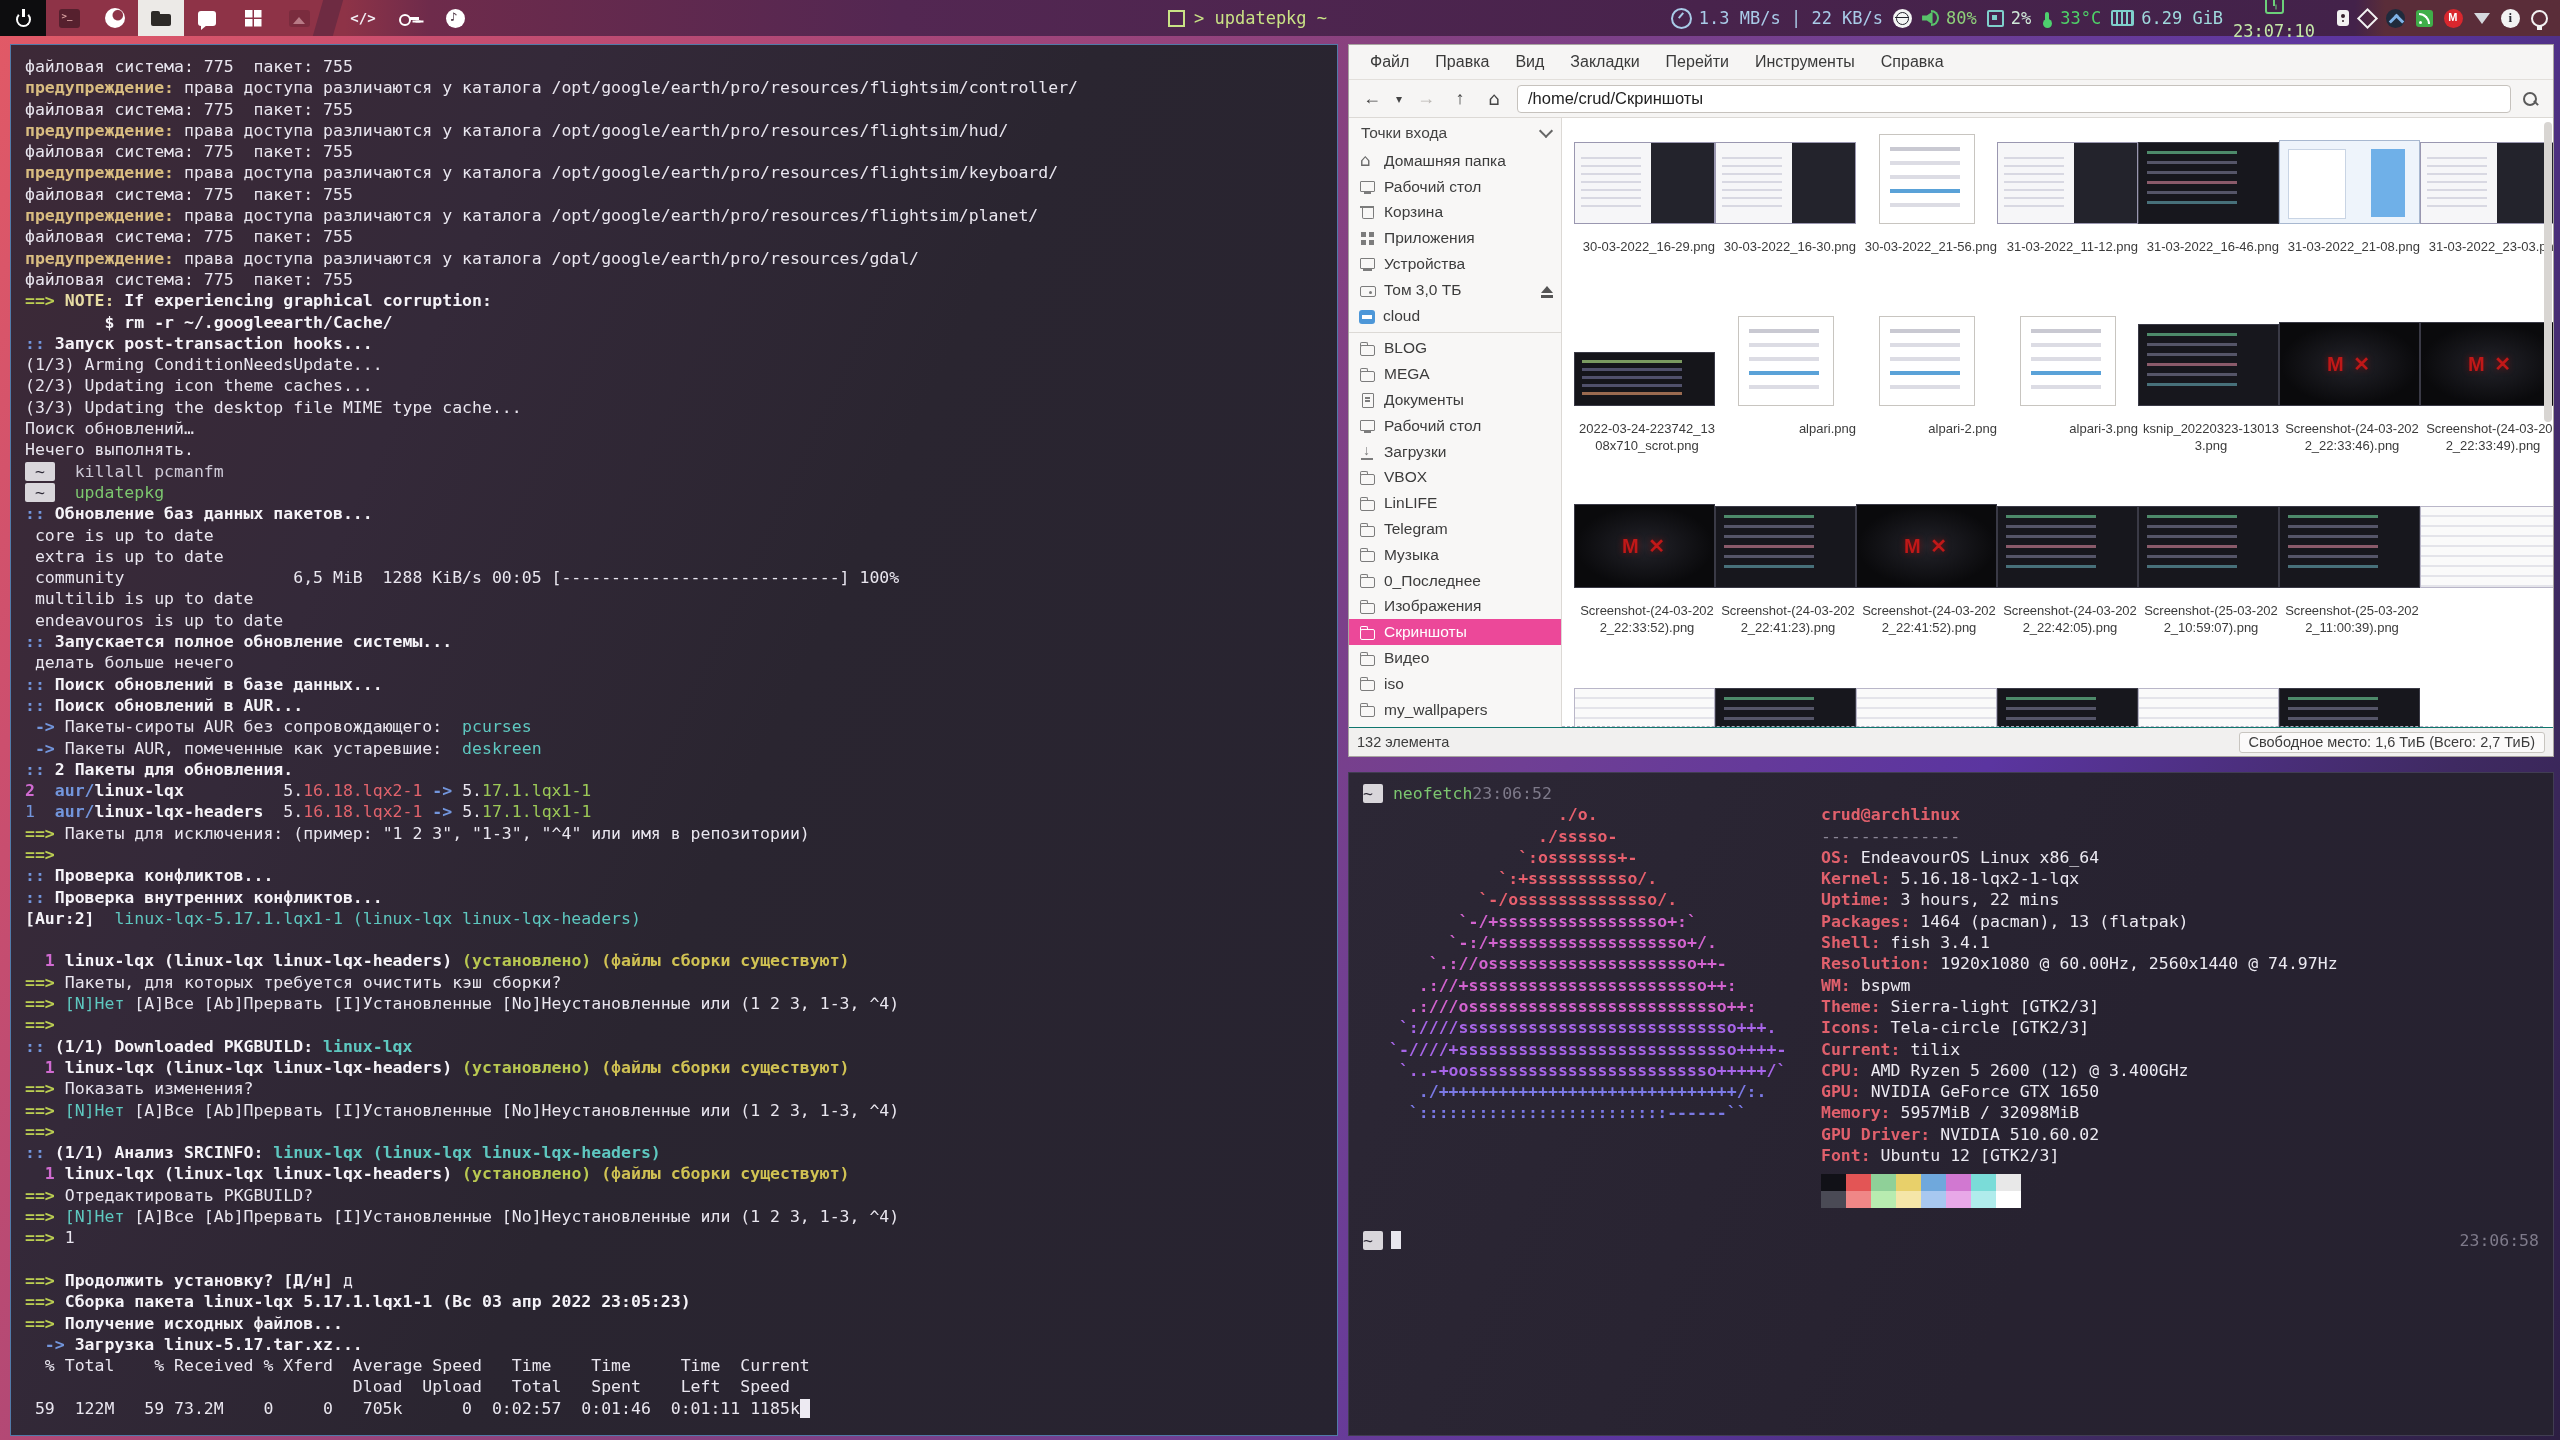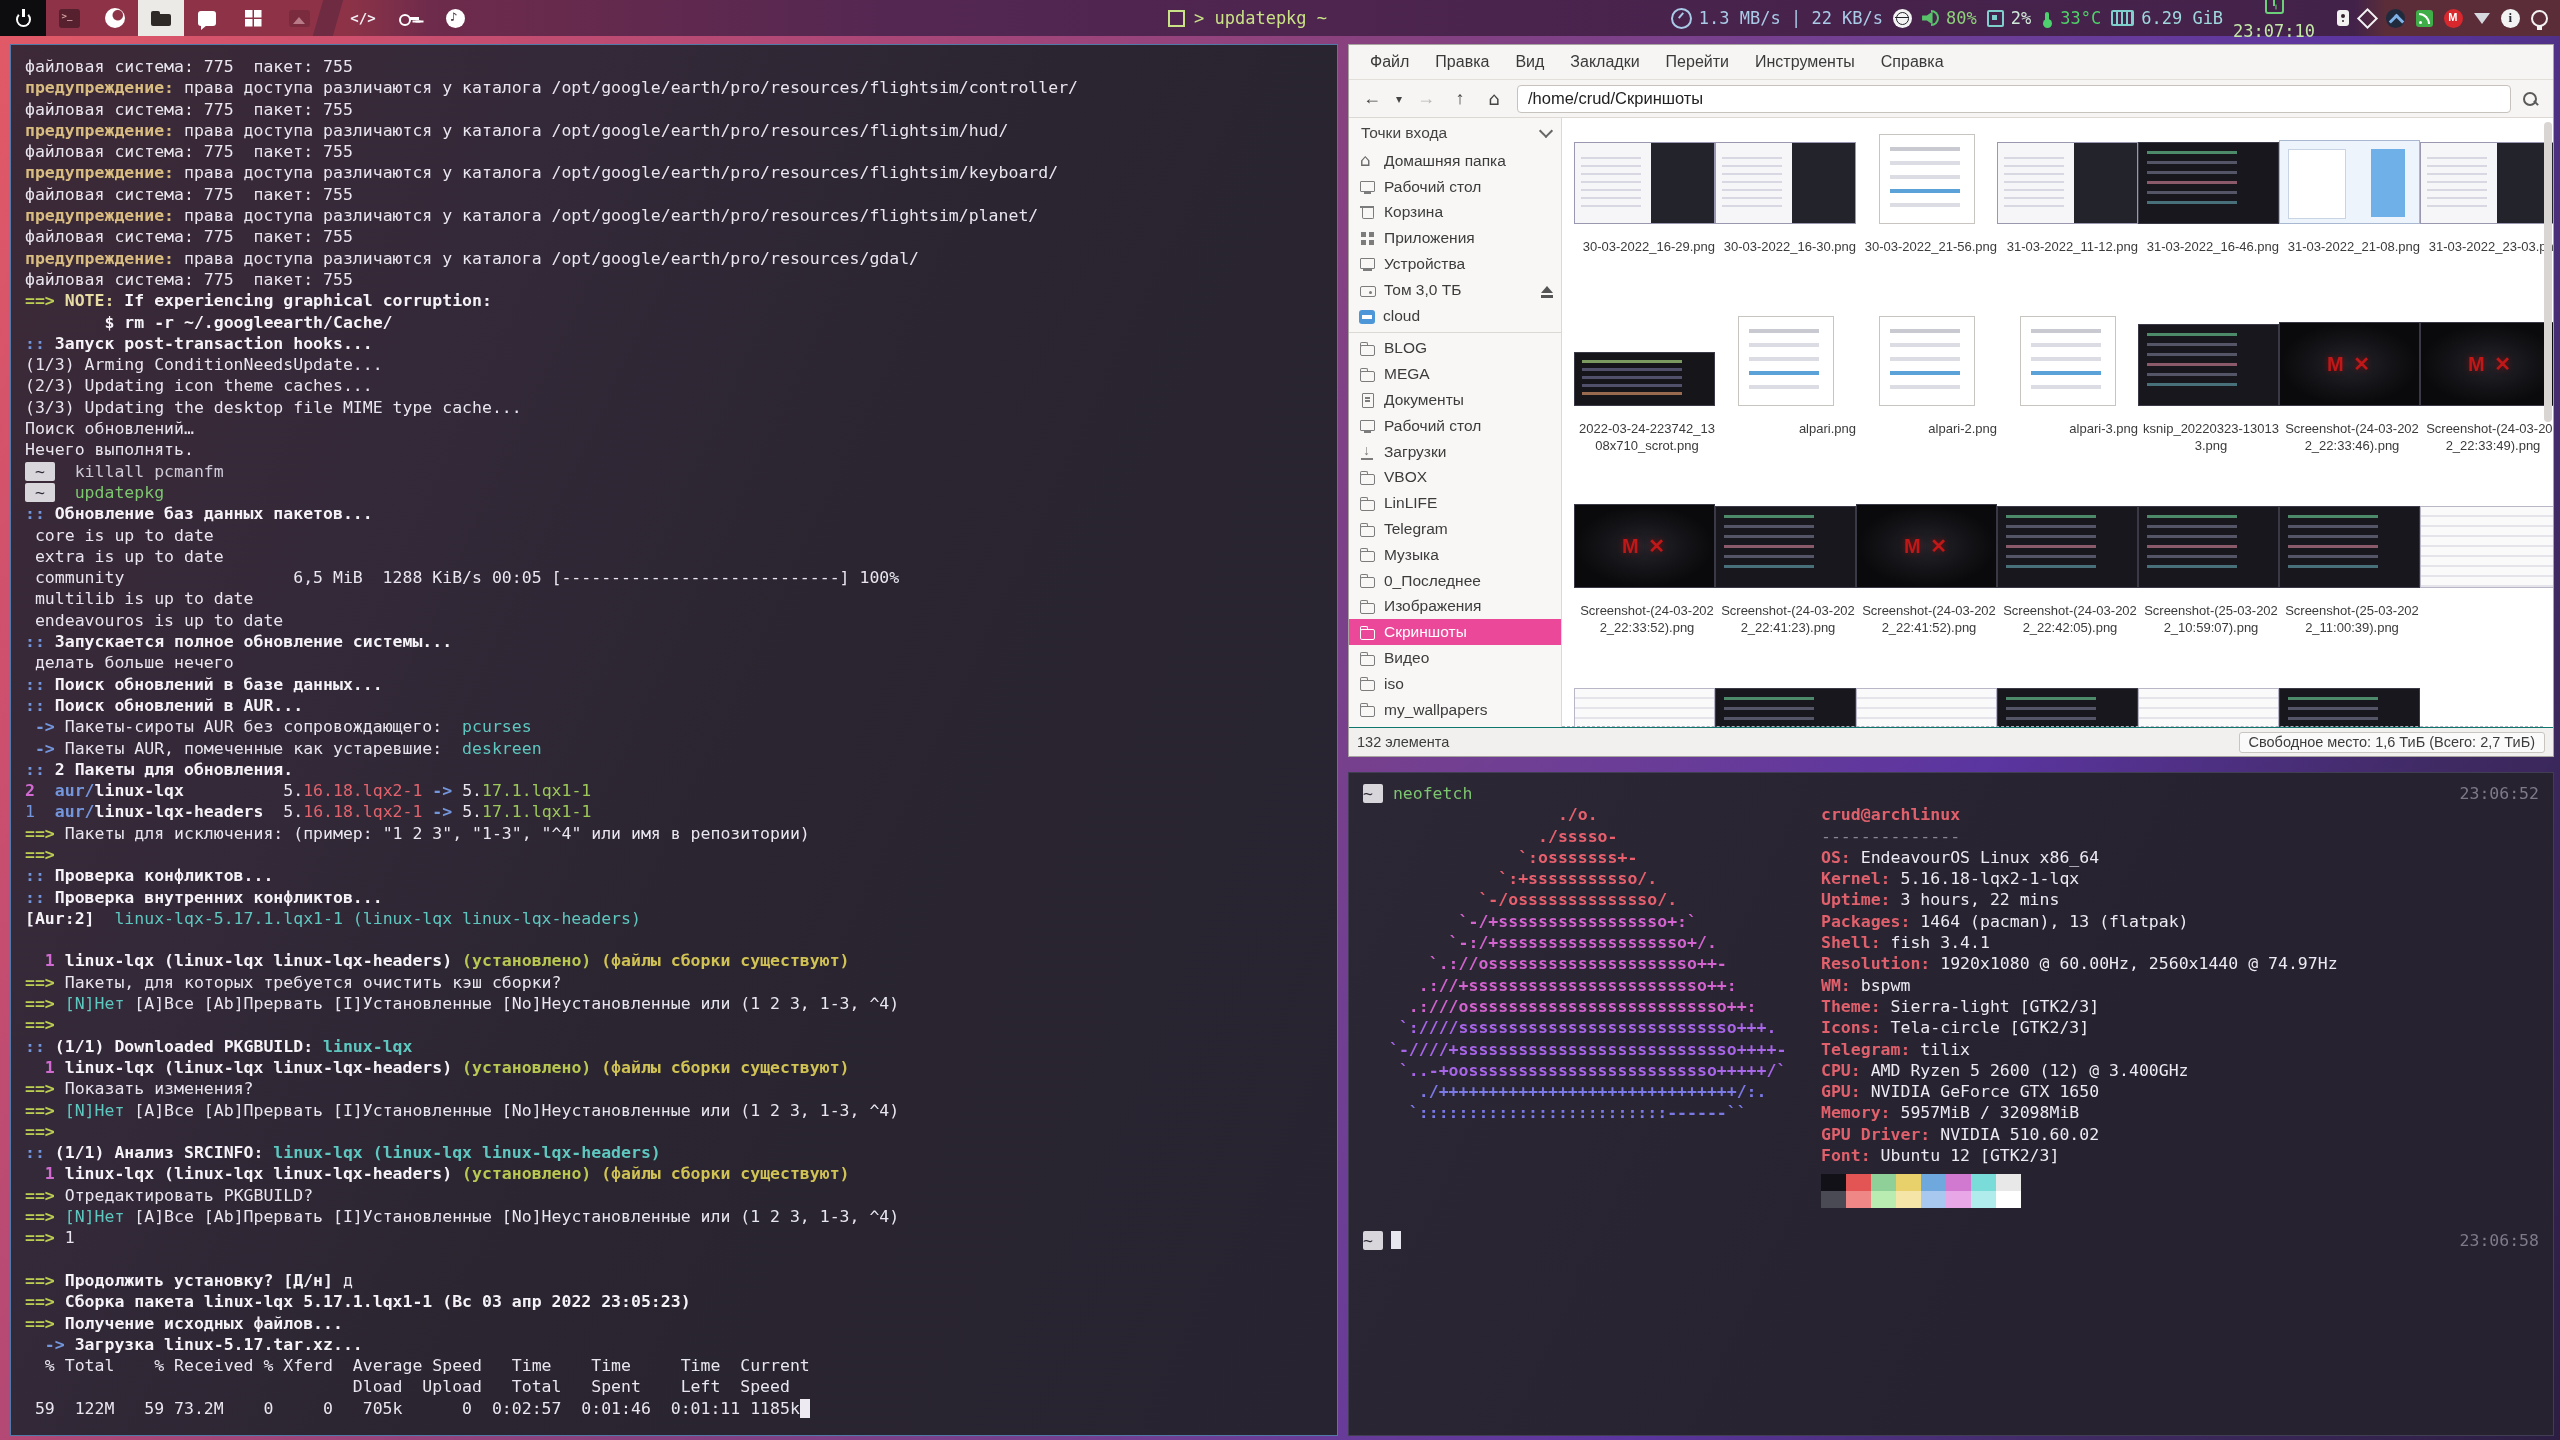--- a/index.html
+++ b/index.html
@@ -118,21 +118,21 @@
   .t-cB{color:#5ec8c0;font-weight:bold;}
   .t-m{color:#d16bd1;font-weight:bold;}
   .t-r{color:#e2636c;}
   .t-gv{color:#9cc957;}
   .t-inst{color:#b9c851;font-weight:bold;}
   .t-files{color:#d0c253;font-weight:bold;}
   .t-cmd{color:#cfcbd8;}
   .t-pr{background:#d9d6db;color:#2c2835;border-radius:2px;}
   .t-cur{background:#edeaf2;color:#2c2835;}
 
-  .nf-row{display:flex;justify-content:space-between;}
+  .nf-row{display:flex;}
   .nf-time{color:#7e7a8a;}
   .nf-cols{display:flex;margin-top:0px;}
   .nf-art{margin:0;padding-left:26px;width:432px;}
   .nf-art div{white-space:pre;height:21.3px;font-weight:bold;}
   .a1{color:#e8606e;} .a2{color:#d263cf;} .a3{color:#a765e8;} .a4{color:#7b79e6;}
   .nf-info{padding-left:0px;}
   .nf-line{white-space:pre;height:21.3px;}
   .nf-k{color:#e0606c;font-weight:bold;}
   .nf-v{color:#eceaf2;}
   .nf-title{color:#e0606c;font-weight:bold;}
@@ -616,21 +616,21 @@
           <div class="nf-line nf-sep">--------------</div>
           <div class="nf-line"><span class="nf-k">OS: </span><span class="nf-v">EndeavourOS Linux x86_64</span></div>
           <div class="nf-line"><span class="nf-k">Kernel: </span><span class="nf-v">5.16.18-lqx2-1-lqx</span></div>
           <div class="nf-line"><span class="nf-k">Uptime: </span><span class="nf-v">3 hours, 22 mins</span></div>
           <div class="nf-line"><span class="nf-k">Packages: </span><span class="nf-v">1464 (pacman), 13 (flatpak)</span></div>
           <div class="nf-line"><span class="nf-k">Shell: </span><span class="nf-v">fish 3.4.1</span></div>
           <div class="nf-line"><span class="nf-k">Resolution: </span><span class="nf-v">1920x1080 @ 60.00Hz, 2560x1440 @ 74.97Hz</span></div>
           <div class="nf-line"><span class="nf-k">WM: </span><span class="nf-v">bspwm</span></div>
           <div class="nf-line"><span class="nf-k">Theme: </span><span class="nf-v">Sierra-light [GTK2/3]</span></div>
           <div class="nf-line"><span class="nf-k">Icons: </span><span class="nf-v">Tela-circle [GTK2/3]</span></div>
-          <div class="nf-line"><span class="nf-k">Telegram: </span><span class="nf-v">tilix</span></div>
+          <div class="nf-line"><span class="nf-k">Current: </span><span class="nf-v">tilix</span></div>
           <div class="nf-line"><span class="nf-k">CPU: </span><span class="nf-v">AMD Ryzen 5 2600 (12) @ 3.400GHz</span></div>
           <div class="nf-line"><span class="nf-k">GPU: </span><span class="nf-v">NVIDIA GeForce GTX 1650</span></div>
           <div class="nf-line"><span class="nf-k">Memory: </span><span class="nf-v">5957MiB / 32098MiB</span></div>
           <div class="nf-line"><span class="nf-k">GPU Driver: </span><span class="nf-v">NVIDIA 510.60.02</span></div>
           <div class="nf-line"><span class="nf-k">Font: </span><span class="nf-v">Ubuntu 12 [GTK2/3]</span></div>
           <div class="pal">
             <span style="background: rgb(17, 17, 23);"></span>
             <span style="background: rgb(227, 85, 85);"></span>
             <span style="background: rgb(143, 208, 152);"></span>
             <span style="background: rgb(232, 208, 106);"></span>

